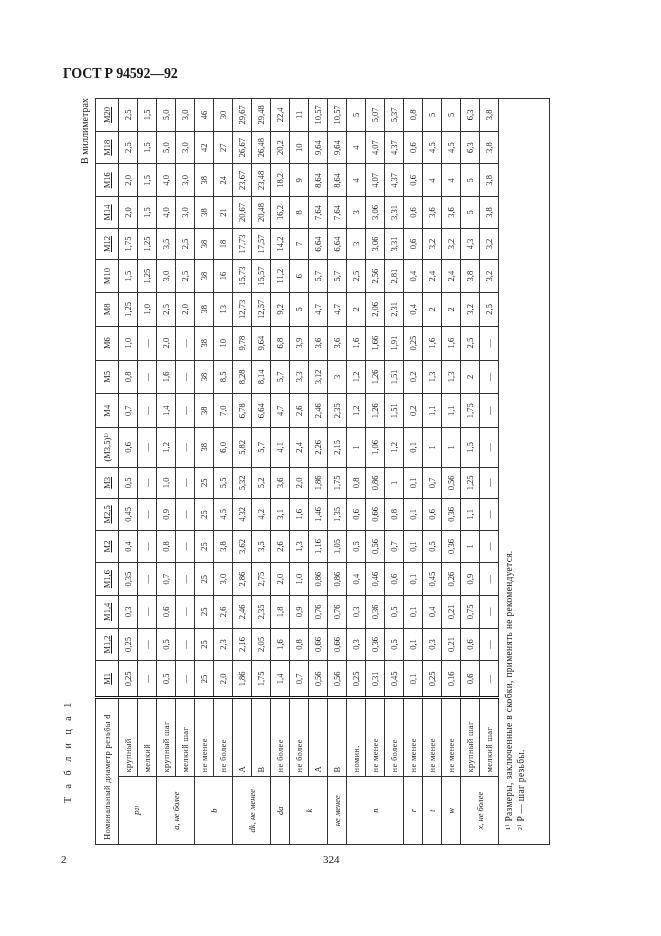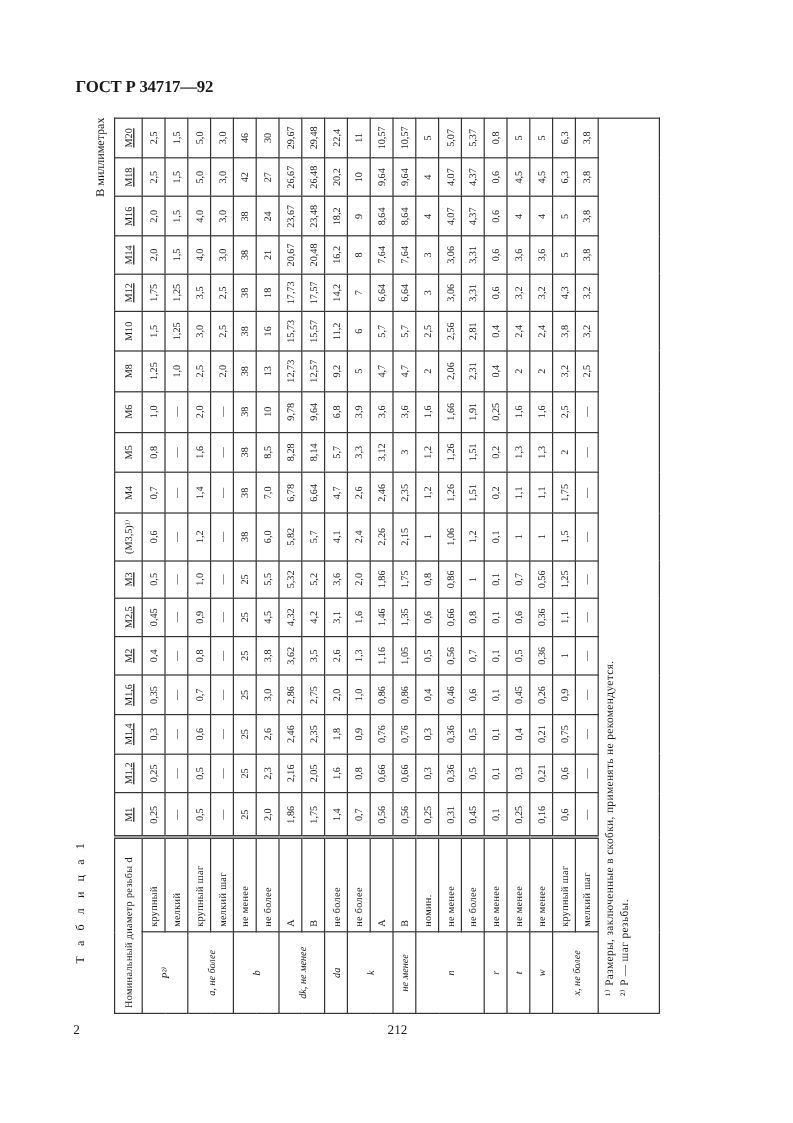--- a/index.html
+++ b/index.html
@@ -52,21 +52,21 @@
   .it { font-style: italic; }
   table.spec tr.foot td {
     height: 46px; border-top: 1.5px solid #111;
     text-align: left; vertical-align: top; padding: 4px 0 0 14px;
     font-size: 9.5px; line-height: 12px; letter-spacing: 0.3px;
   }
 </style>
 </head>
 <body>
 
-<div class="doc-header">ГОСТ Р 34717—92</div>
+<div class="doc-header">ГОСТ Р 94592—92</div>
 
 <div class="rot">
   <div class="table-label">Т а б л и ц а  1</div>
   <div class="units">В миллиметрах</div>
 
   <table class="spec">
     <colgroup>
       <col style="width:60px">
         <col style="width:70px">
       <col style="width:33px">
@@ -550,13 +550,13 @@
         <td colspan="20">
           <div>¹⁾ Размеры, заключенные в скобки, применять не рекомендуется.</div>
           <div style="padding-left:0">²⁾ P — шаг резьбы.</div>
         </td>
       </tr>
     </tfoot>
   </table>
 </div>
 
 <div class="page-left">2</div>
-<div class="page-center">212</div>
+<div class="page-center">324</div>
 
 </body></html>

